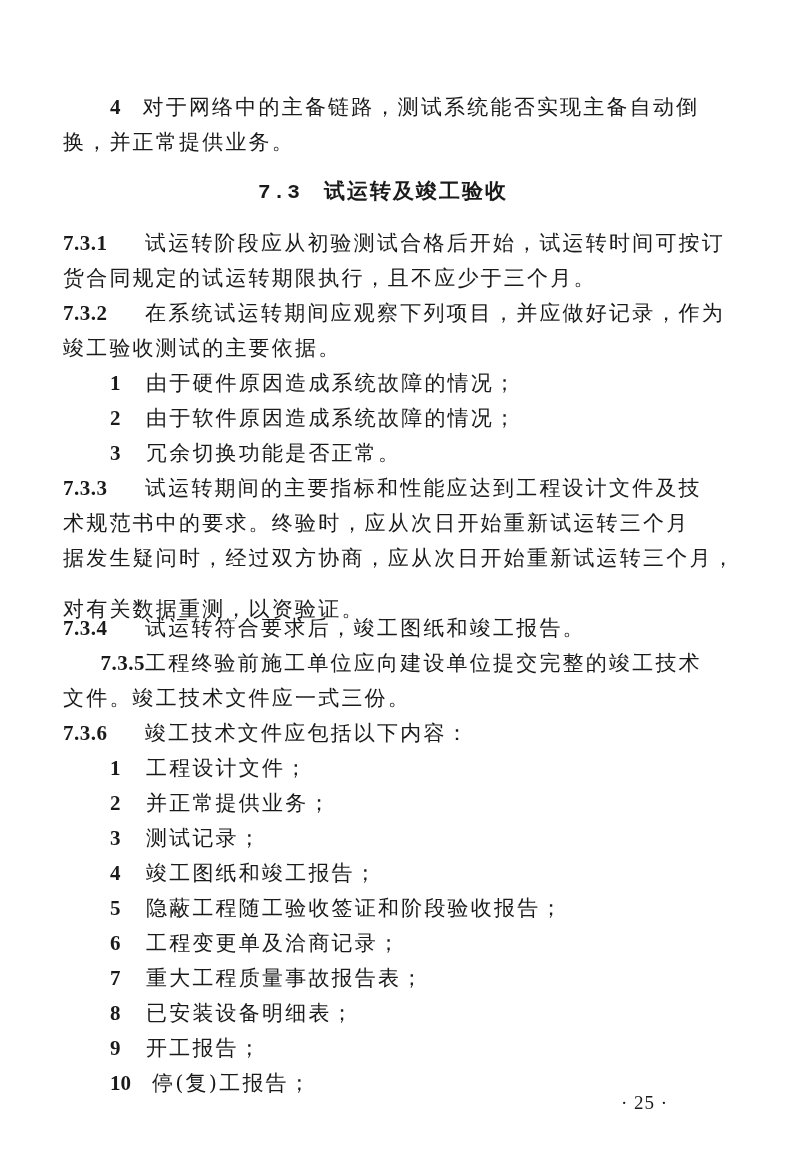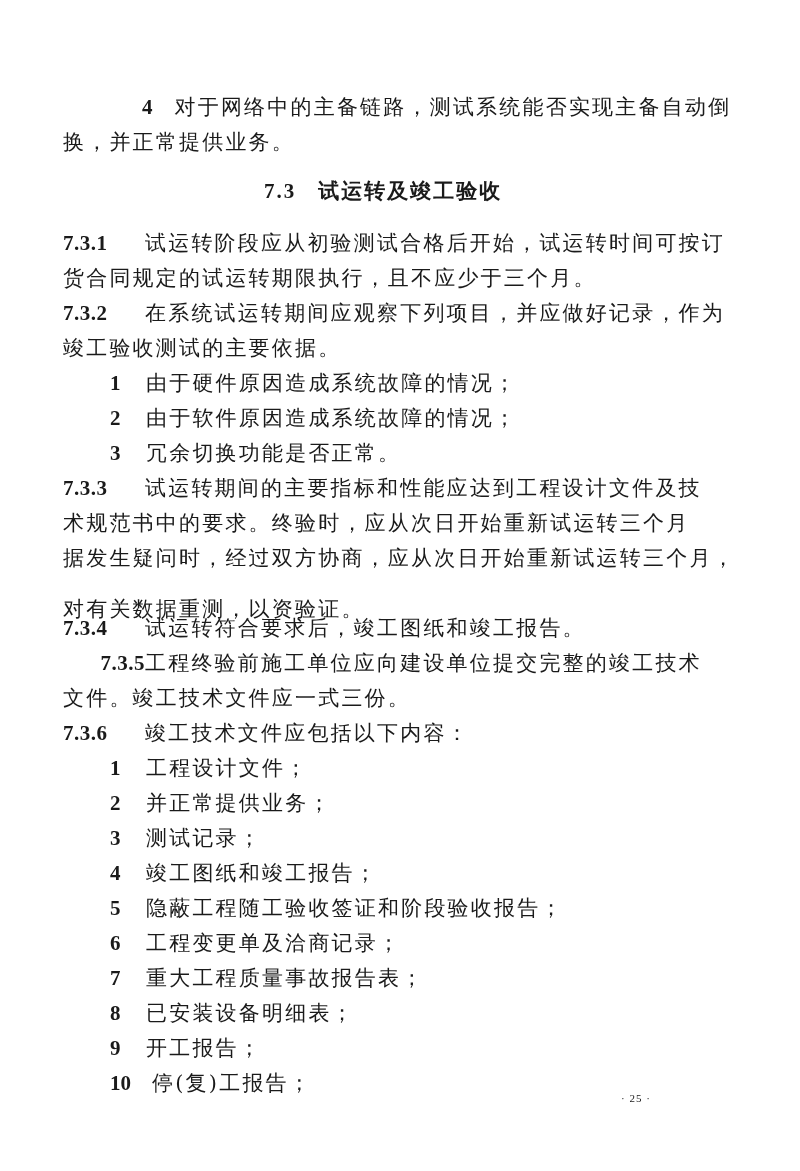--- a/index.html
+++ b/index.html
@@ -7,29 +7,29 @@
     width:800px; height:1171px; background:#ffffff; position:relative; overflow:hidden;
     font-family: "DejaVu Serif", "Liberation Serif", serif;
     color:#1a1a1a;
   }
   .page { position:absolute; left:63px; top:86px; width:640px; }
   .line { position:absolute; left:0; font-size:21px; line-height:30px; white-space:nowrap; letter-spacing:2.2px; }
   .num { font-weight:bold; font-family:"Liberation Serif","DejaVu Serif",serif; letter-spacing:0; }
   .clause-num { display:inline-block; width:82px; font-weight:bold; font-family:"Liberation Serif","DejaVu Serif",serif; letter-spacing:0.5px; }
   .item-num { display:inline-block; width:36px; font-weight:bold; font-family:"Liberation Serif","DejaVu Serif",serif; letter-spacing:0; }
   .heading { position:absolute; left:0; width:640px; text-align:center; font-size:21px; font-weight:bold; line-height:30px; letter-spacing:2px; }
-  .heading .hnum { font-family:Liberation Serif, serif; margin-right:22px; }
-  .footer { position:absolute; left:621px; top:1092px; font-size:11px; font-family:"Liberation Serif","DejaVu Serif",serif; letter-spacing:1px;text-align:center; }
+  .heading .hnum { font-family:Liberation Mono, monospace; margin-right:22px; }
+  .footer { position:absolute; left:621px; top:1092px; font-size:19px; font-family:"Liberation Serif","DejaVu Serif",serif; letter-spacing:1px;text-align:center; }
 </style>
 </head>
 <body>
 
 <div class="page">
 
-  <div class="line" style="top:6px; left:47px;margin-left:32px;">
+  <div class="line" style="top:6px; left:47px;">
     <span class="num">4</span><span style="display:inline-block;width:22px"></span><span>对于网络中的主备链路，测试系统能否实现主备自动倒</span>
   </div>
   <div class="line" style="top:41px;">换，并正常提供业务。</div>
 
   <div class="heading" style="top:90px;">
     <span class="hnum">7.3</span><span>试运转及竣工验收</span>
   </div>
 
   <div class="line" style="top:142px;">
     <span class="clause-num">7.3.1</span><span>试运转阶段应从初验测试合格后开始，试运转时间可按订</span>

